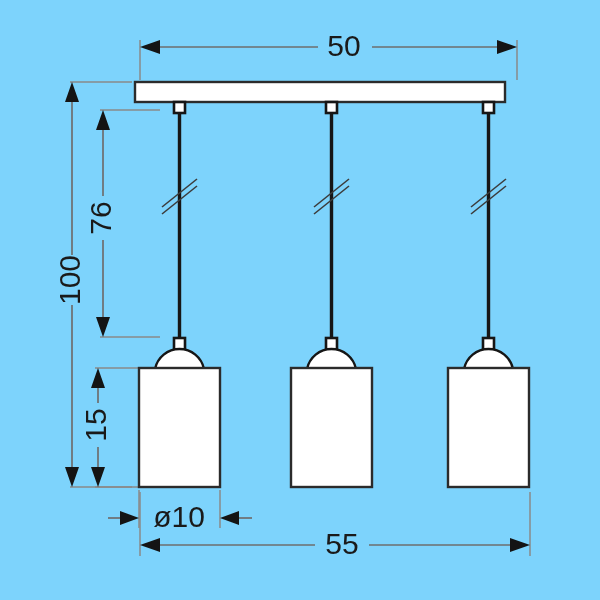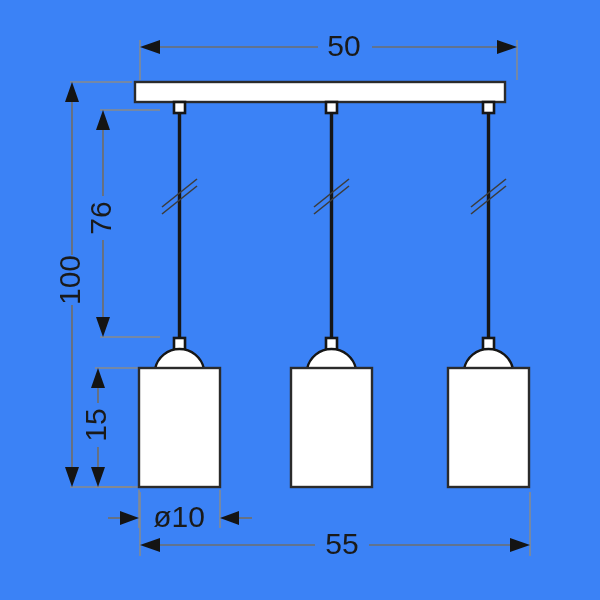--- a/index.html
+++ b/index.html
@@ -10,21 +10,21 @@
   body {
     width: 600px;
     height: 600px;
     font-family: "Liberation Sans", sans-serif;
     overflow: hidden;
   }
   #drawing-root {
     position: relative;
     width: 600px;
     height: 600px;
-    background: #3b82f6;
+    background: #7dd3fc;
   }
   svg#tech-drawing {
     display: block;
     width: 600px;
     height: 600px;
   }
   .dim-text {
     font-family: "Liberation Sans", sans-serif;
     font-size: 30px;
     fill: #1a1a1a;

